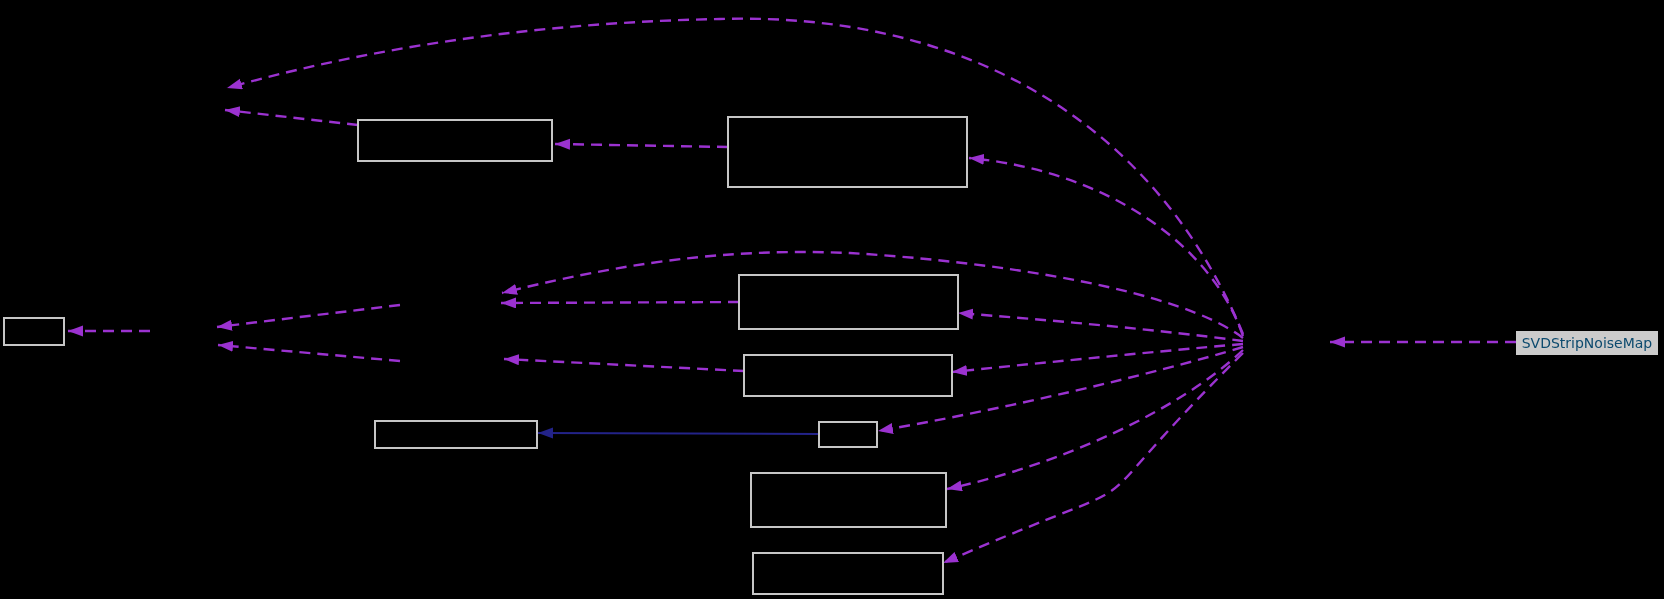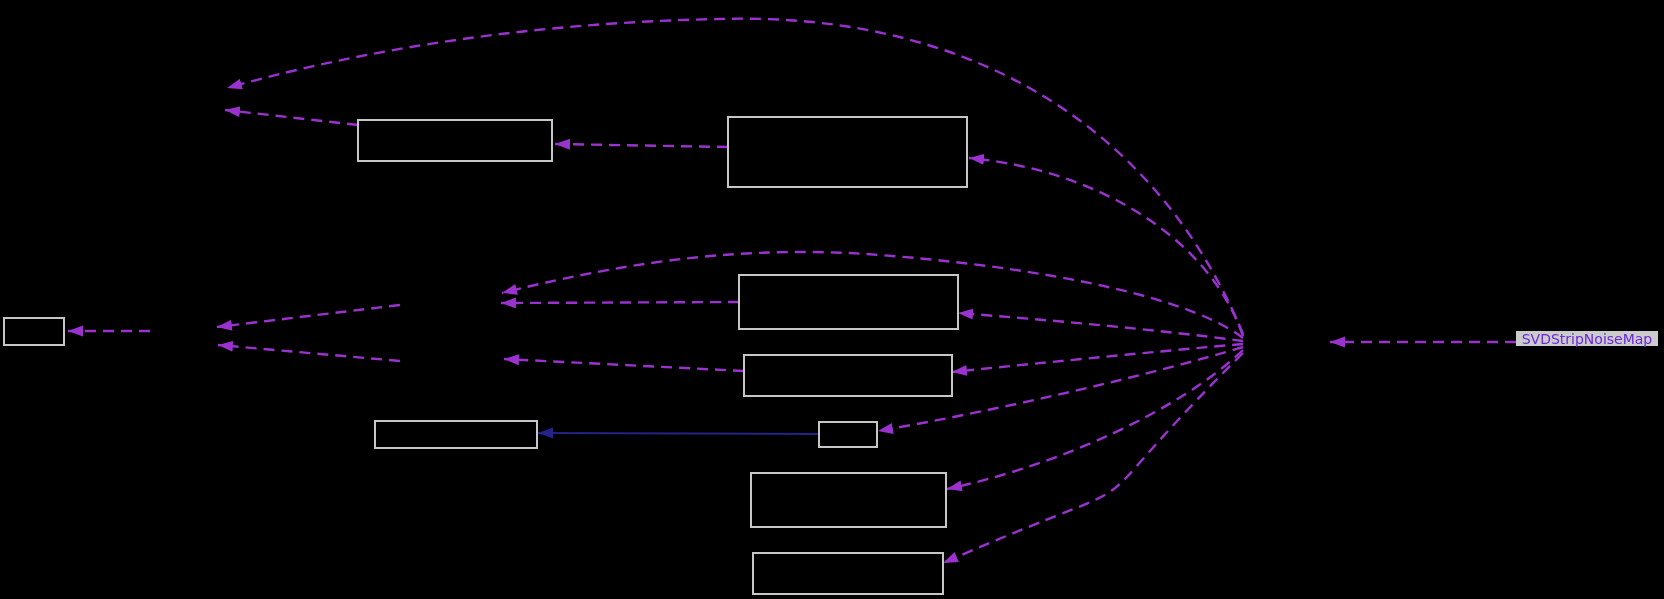--- a/index.html
+++ b/index.html
@@ -57,14 +57,14 @@
         <rect x="739" y="275" width="219" height="54" fill="#000000" stroke="#C6C6C6" stroke-width="2"></rect>
         <rect x="744" y="355" width="208" height="41" fill="#000000" stroke="#C6C6C6" stroke-width="2"></rect>
         <rect x="4" y="318" width="60" height="27" fill="#000000" stroke="#C6C6C6" stroke-width="2"></rect>
         <rect x="375" y="421" width="162" height="27" fill="#000000" stroke="#C6C6C6" stroke-width="2"></rect>
         <rect x="819" y="422" width="58" height="25" fill="#000000" stroke="#C6C6C6" stroke-width="2"></rect>
         <rect x="751" y="473" width="195" height="54" fill="#000000" stroke="#C6C6C6" stroke-width="2"></rect>
         <rect x="753" y="553" width="190" height="41" fill="#000000" stroke="#C6C6C6" stroke-width="2"></rect>
       </g>
   </svg>
 
-  <div class="hl-node" style="left: 1516px; top: 331px; width: 142px; height: 15px; background: rgb(203, 203, 203); color: #6d28d9;">SVDStripNoiseMap</div>
+  <div class="hl-node" style="left: 1516px; top: 331px; width: 142px; height: 24px; background: rgb(203, 203, 203); color: #0c4a6e;">SVDStripNoiseMap</div>
 </div>
 
 </body></html>

